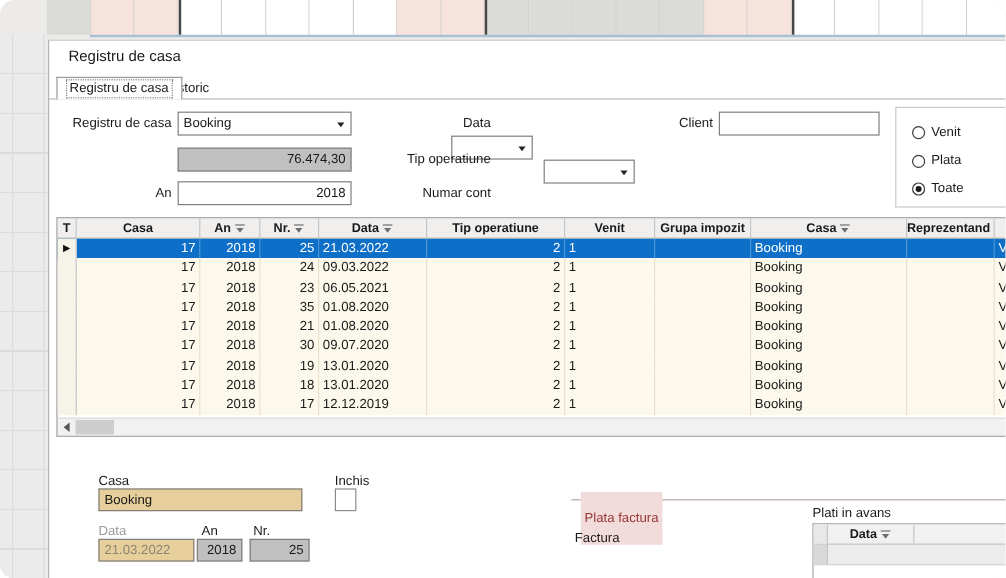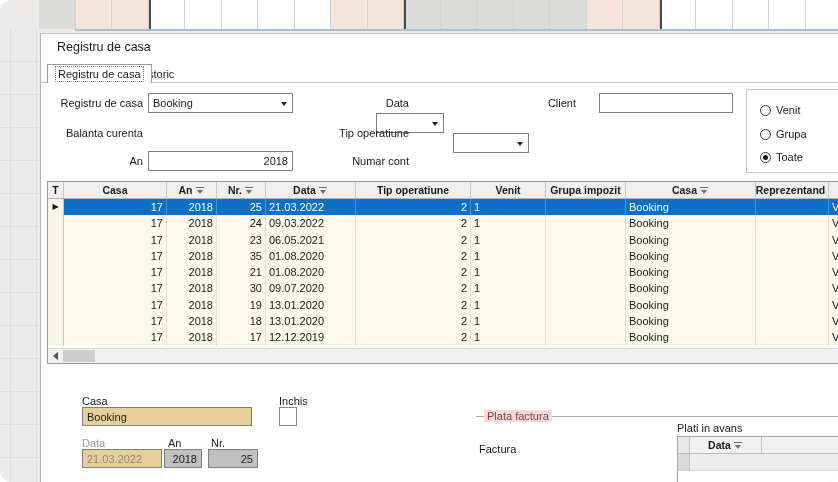--- a/index.html
+++ b/index.html
@@ -64,21 +64,21 @@
       border-left:3px solid transparent;border-right:3px solid transparent;border-top:4px solid #444;}
   .hscroll{position:absolute;left:0;bottom:0;width:791px;height:15px;background:#f1f1f1;border-top:1px solid #dadada;box-sizing:border-box;}
   .hs-btn{position:absolute;left:0;top:0;width:14px;height:14px;display:flex;align-items:center;justify-content:center;}
   .hs-btn span{width:0;height:0;border-top:4px solid transparent;border-bottom:4px solid transparent;border-right:5px solid #555;}
   .hs-thumb{position:absolute;left:15px;top:1px;width:32px;height:12px;background:#cdcdcd;}
 
   
   .small-lbl{font-size:11px;line-height:12px;white-space:nowrap;}
   .chk{width:18px;height:19px;border:1px solid #8a8a8a;background:#fff;box-sizing:border-box;}
   .fieldset-line{border-top:1px solid #b3a6a6;}
-  .red-title{color:#953735;background:#f2dcdb;padding:0 3px;font-size:11px;white-space:nowrap;}
+  .red-title{color:#953735;background:#f2dcdb;padding:16px 3px;font-size:11px;white-space:nowrap;}
 
   .pgrid{left:636px;top:402px;width:162px;height:48px;border:1px solid #a8a8a8;background:#fff;overflow:hidden;}
   .pg-header{display:flex;height:17px;background:#f1f1f1;border-bottom:1px solid #bdbdbd;box-sizing:border-box;}
   .pg-ind{flex:none;width:12px;border-right:1px solid #c4c4c4;background:#e8e8e8;box-sizing:border-box;}
   .pg-hcell{flex:none;width:72px;border-right:1px solid #c4c4c4;box-sizing:border-box;font-weight:bold;font-size:10.5px;
             display:flex;align-items:center;justify-content:center;gap:3px;}
   .pg-rest{flex:1;}
   .pg-row{display:flex;height:17px;background:#ececec;border-bottom:1px solid #d5d5d5;box-sizing:border-box;}
   .pg-row .pg-ind{background:#d9d9d9;}
 </style>
@@ -133,44 +133,44 @@
     <div class="abs combo" style="left:107px;top:59px;width:145px;">
       <span>Booking</span><span class="arr"></span>
     </div>
     <div class="abs lbl r" style="left:297px;top:59px;width:71px;">Data</div>
     <div class="abs combo" style="left:335px;top:59px;width:68px;">
       <span></span><span class="arr"></span>
     </div>
     <div class="abs combo" style="left:412px;top:59px;width:76px;">
       <span></span><span class="arr"></span>
     </div>
-    <div class="abs lbl r" style="left:487px;top:59px;width:48px;">Client</div>
+    <div class="abs lbl r" style="left:505px;top:59px;width:48px;">Client</div>
     <div class="abs field" style="left:558px;top:59px;width:134px;"></div>
 
-    <div class="abs lbl r" style="left:10px;top:89px;width:92px;">Balanta curenta</div>
+    <div class="abs field disabled-f r" style="left:107px;top:89px;width:145px;">76.474,30</div>
     <div class="abs lbl r" style="left:290px;top:89px;width:78px;">Tip operatiune</div>
     <div class="abs combo" style="left:335px;top:89px;width:153px;">
       <span></span><span class="arr"></span>
     </div>
 
     <div class="abs lbl r" style="left:10px;top:117px;width:92px;">An</div>
     <div class="abs field r" style="left:107px;top:117px;width:145px;">2018</div>
     <div class="abs lbl r" style="left:290px;top:117px;width:78px;">Numar cont</div>
     <div class="abs combo" style="left:335px;top:117px;width:153px;">
       <span></span><span class="arr"></span>
     </div>
 
     <div class="abs radio-box">
       <div class="radio-row" style="top:13px;">
         <span class="rb"></span>
           <span>Venit</span>
       </div>
       <div class="radio-row" style="top:37px;">
         <span class="rb"></span>
-          <span>Grupa</span>
+          <span>Plata</span>
       </div>
       <div class="radio-row checked" style="top:60px;">
         <span class="rb"></span>
           <span>Toate</span>
       </div>
     </div>
 
     <div class="abs grid-box">
       <div class="grid-inner">
         <div class="g-header" id="grid-header">

